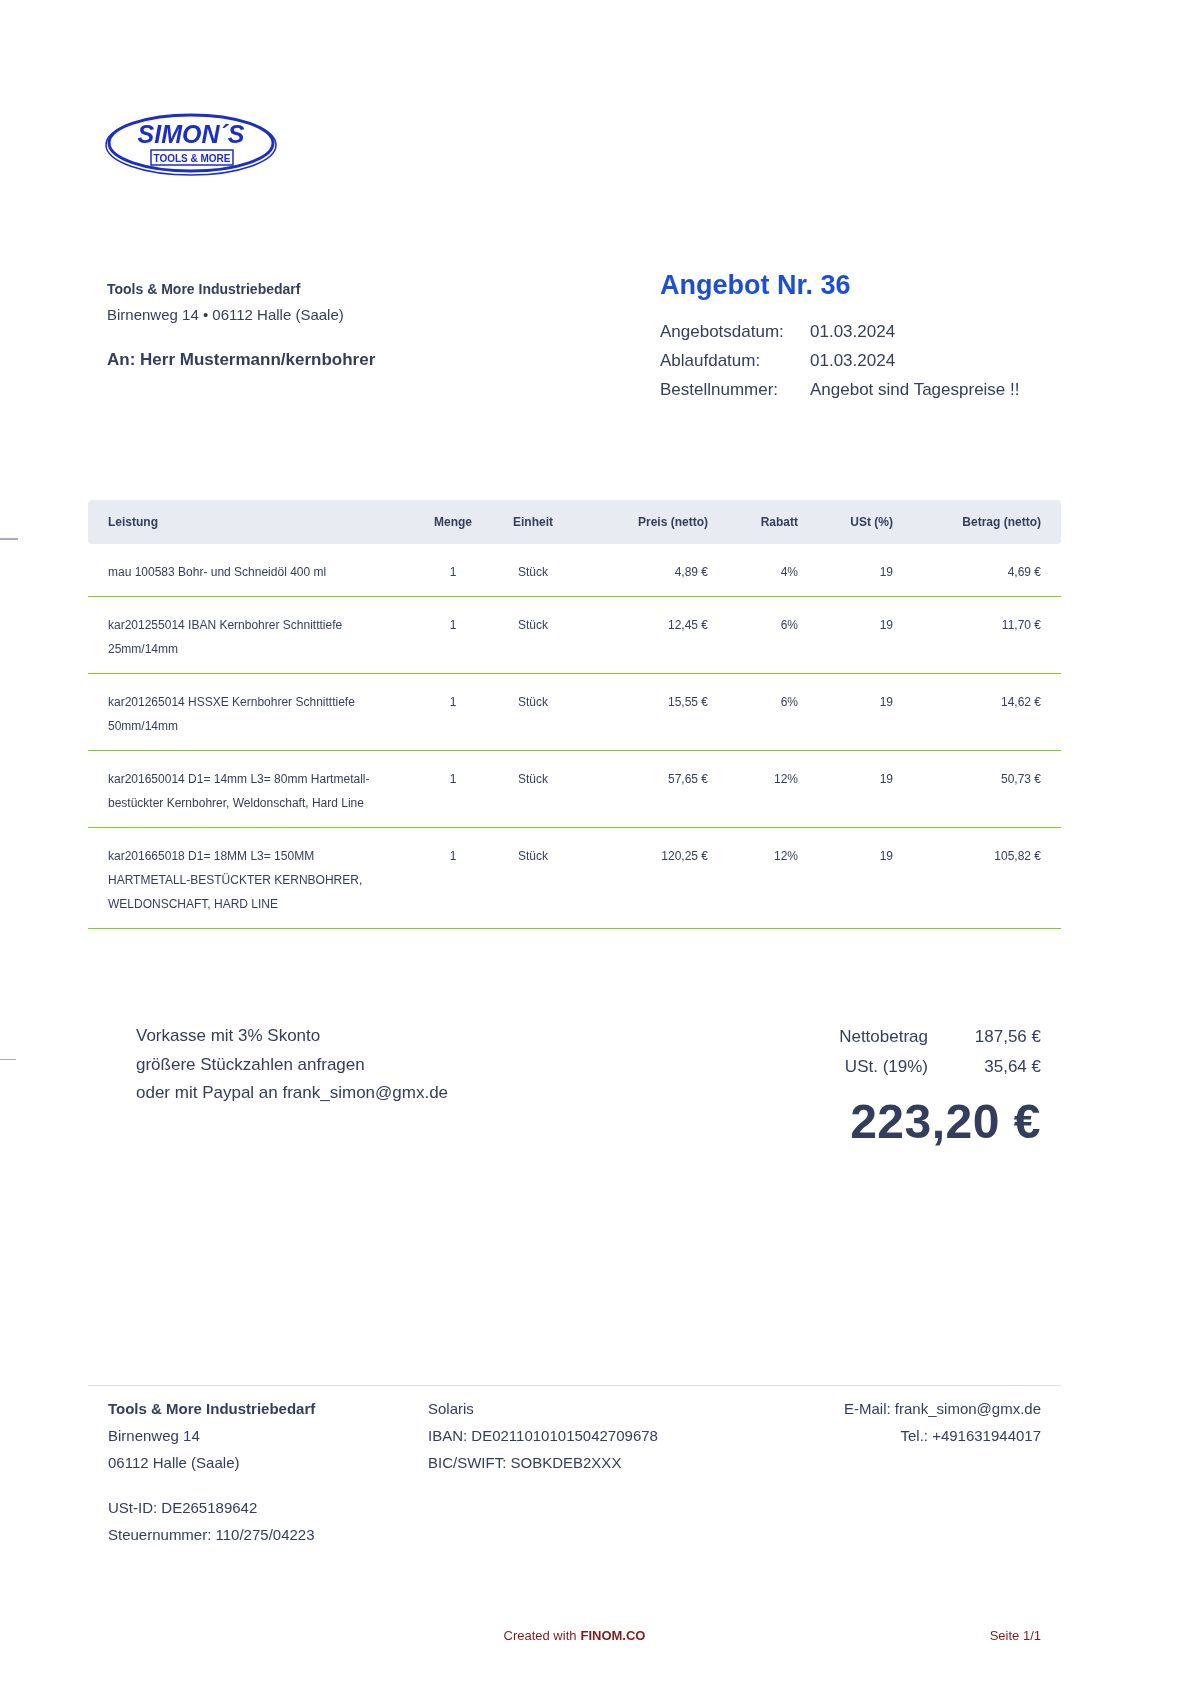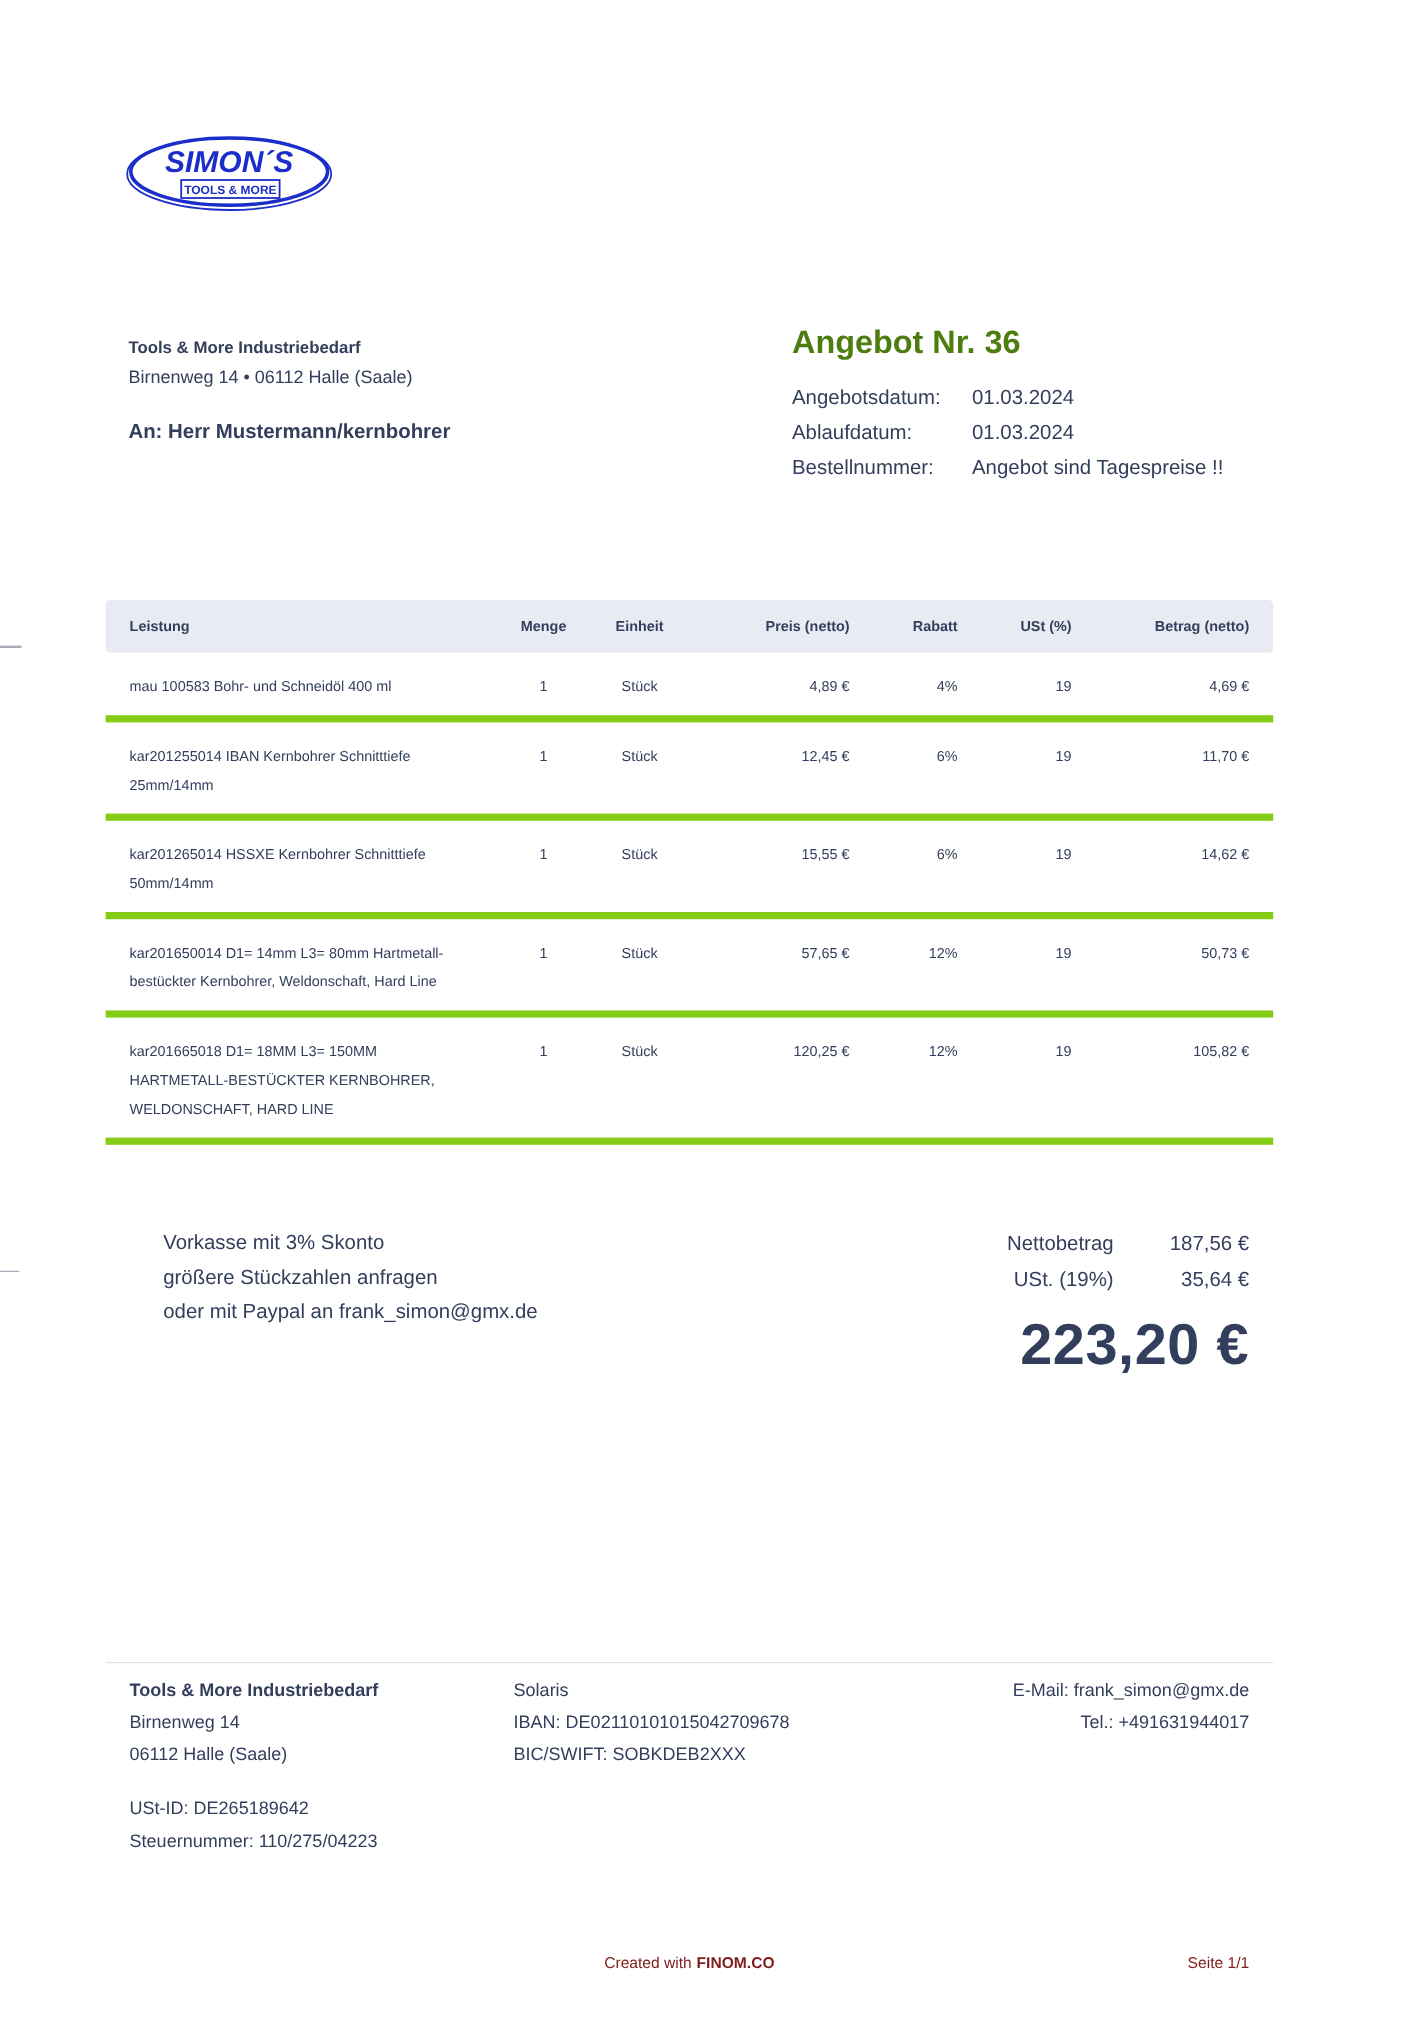--- a/index.html
+++ b/index.html
@@ -22,39 +22,39 @@
   .logo { position:absolute; left:104px; top:110px; }
 
   
   .sender { position:absolute; left:107px; top:281px; }
   .sender-company { font-size:14px; font-weight:bold; }
   .sender-address { font-size:15px; margin-top:9px; }
   .recipient { font-size:17px; font-weight:bold; margin-top:27px; }
 
   
   .offer { position:absolute; left:660px; top:270px; width:400px; }
-  .offer-title { font-size:27px; font-weight:bold; color:#4d7c0f; }
+  .offer-title { font-size:27px; font-weight:bold; color:#1d4ed8; }
   .offer-fields { margin-top:16px; font-size:17px; }
   .offer-field { display:grid; grid-template-columns:150px 1fr; line-height:29px; }
 
   
   .table { position:absolute; left:88px; top:500px; width:973px; font-size:12px; }
   .grid-cols { display:grid; grid-template-columns:330px 70px 90px 130px 90px 95px 168px; }
   .thead {
     background:#e9ebf2; border-radius:4px; height:44px;
     align-items:center; font-weight:bold;
   }
   .c { padding-right:0; }
   .c.first { padding-left:20px; padding-right:30px; }
   .c.last { padding-right:20px; }
   .c.center { text-align:center; }
   .c.right { text-align:right; }
   .trow {
     padding:16px 0 12px;
-    border-bottom:6px solid #84cc16;
+    border-bottom:1px solid #84cc16;
     line-height:24px;
     align-items:start;
   }
 
   
   .payment-notes { position:absolute; left:108px; top:1022px; font-size:17px; line-height:28.5px;margin-left:28px; }
 
   
   .totals { position:absolute; right:148px; top:1022px; text-align:right; font-size:17px; }
   .totals-row { display:grid; grid-template-columns:auto 95px; column-gap:18px; line-height:30px; justify-content:end; }

